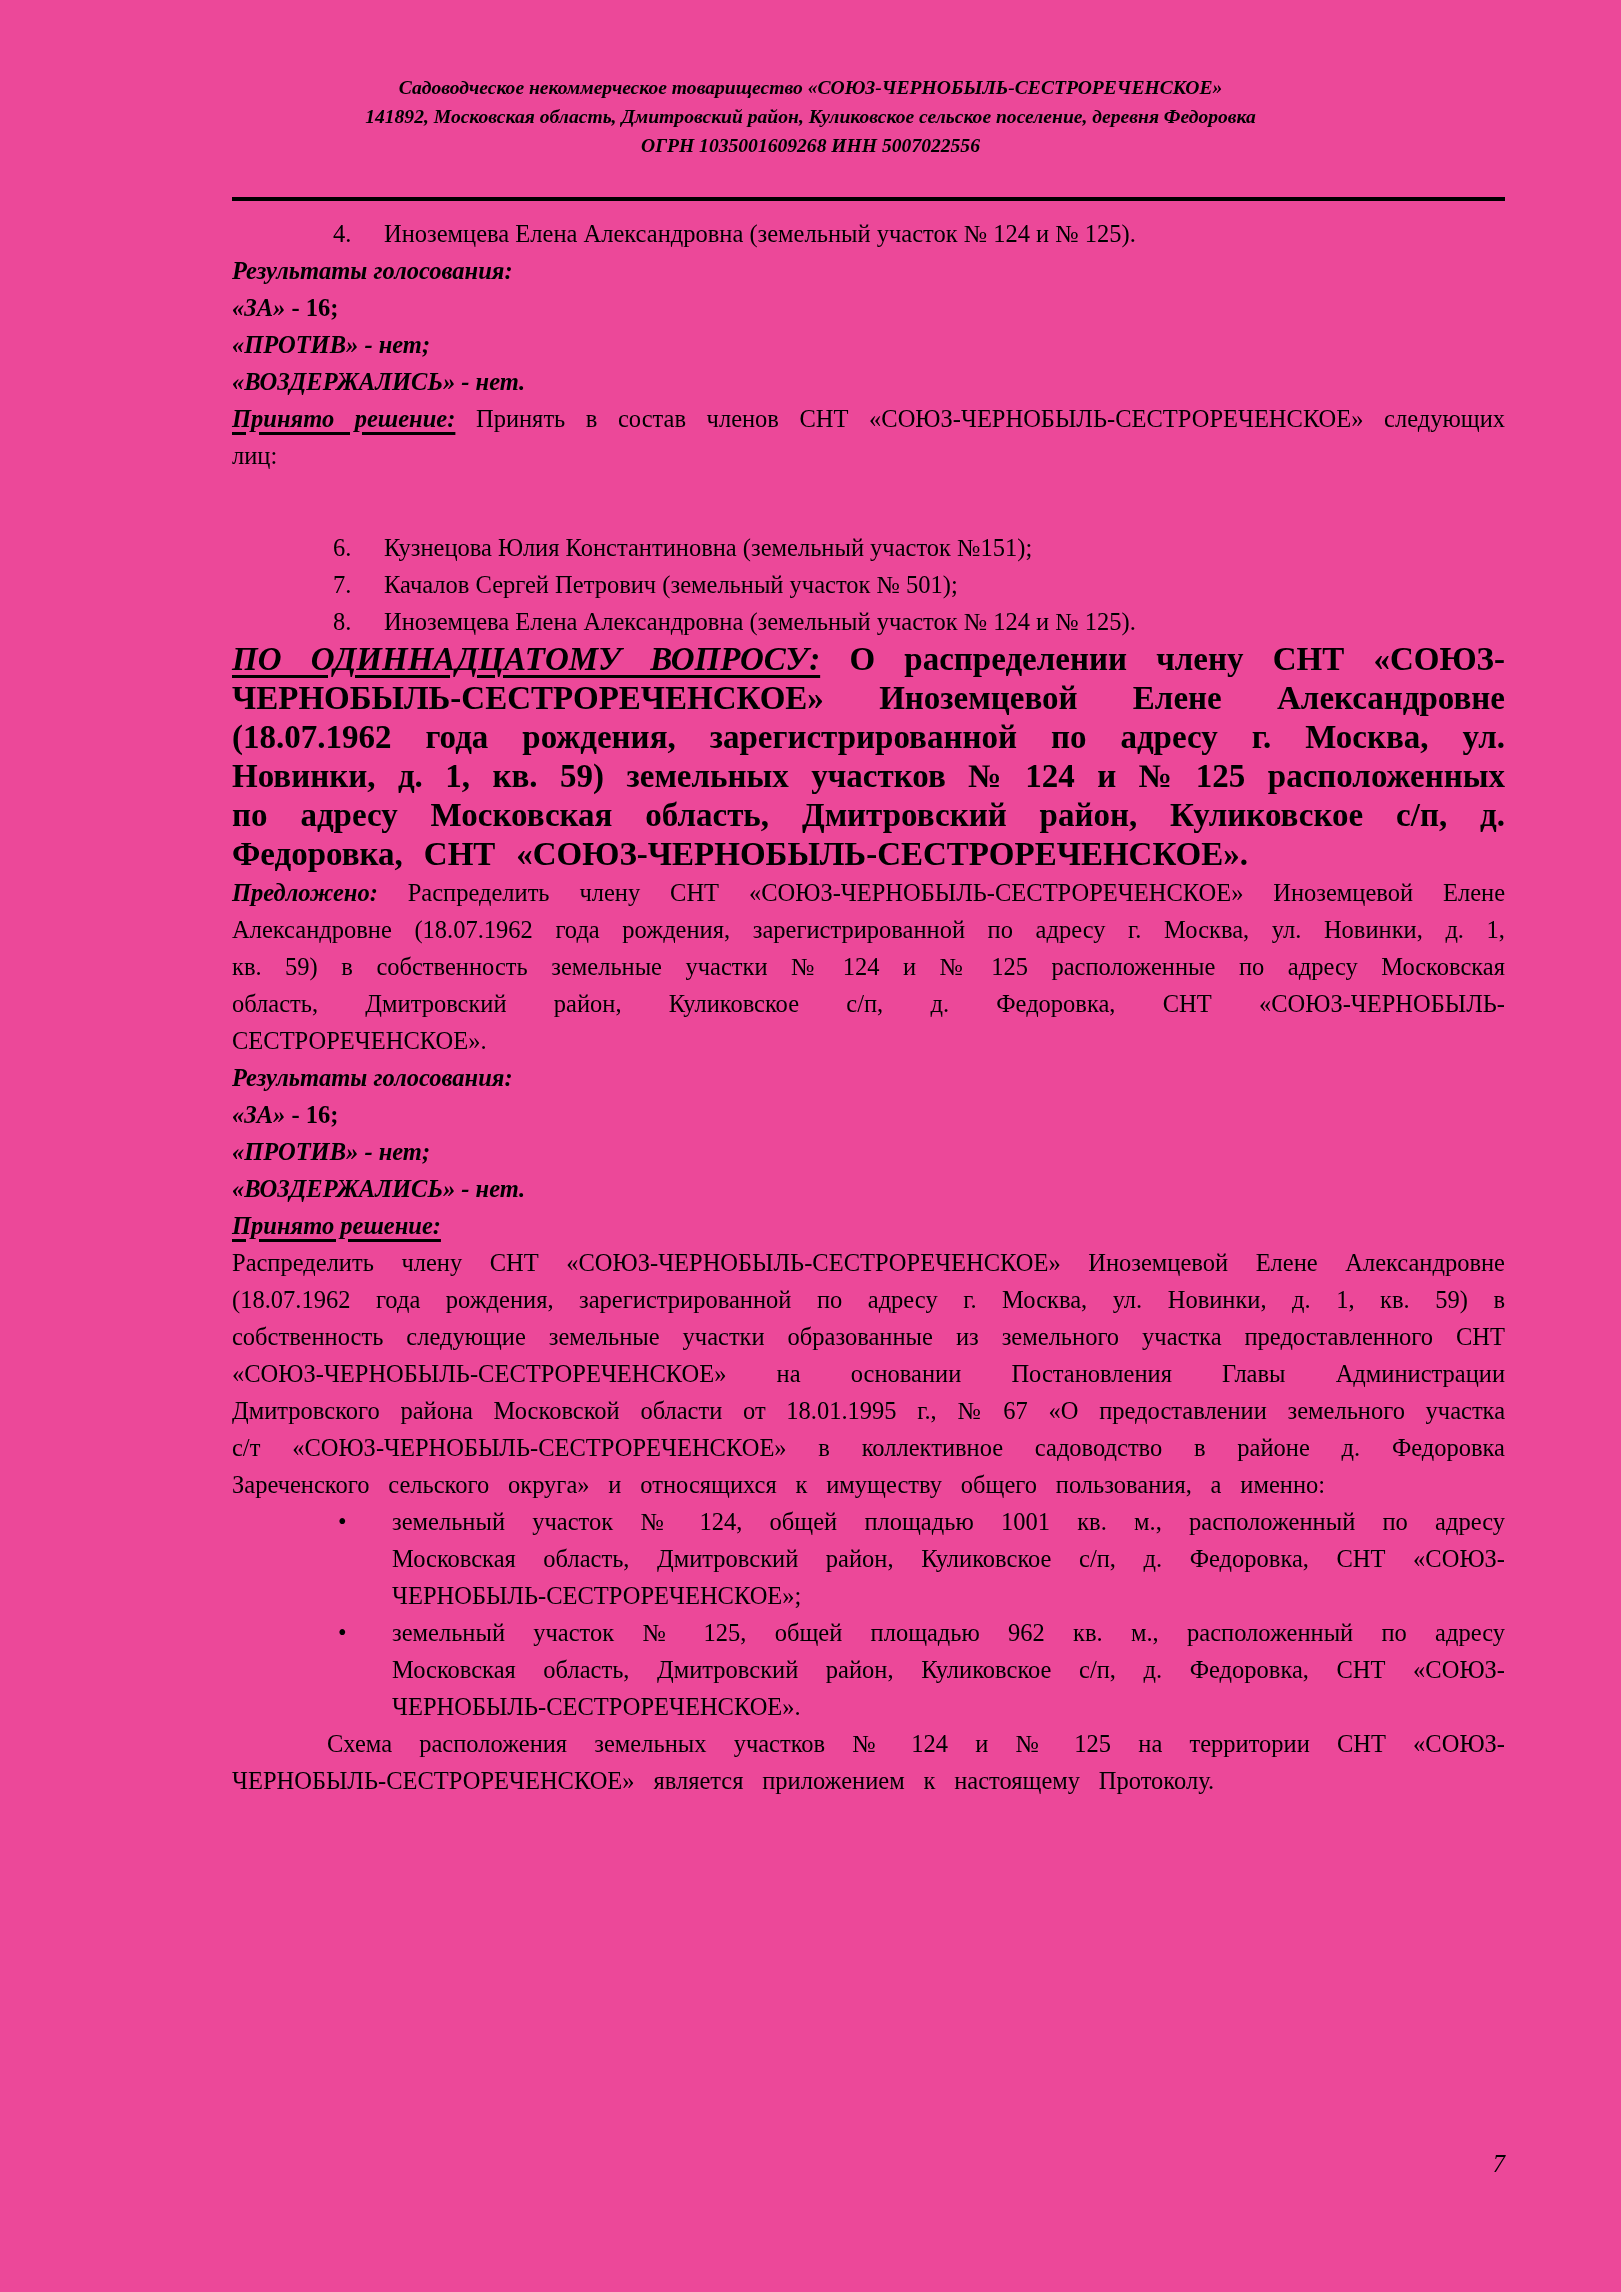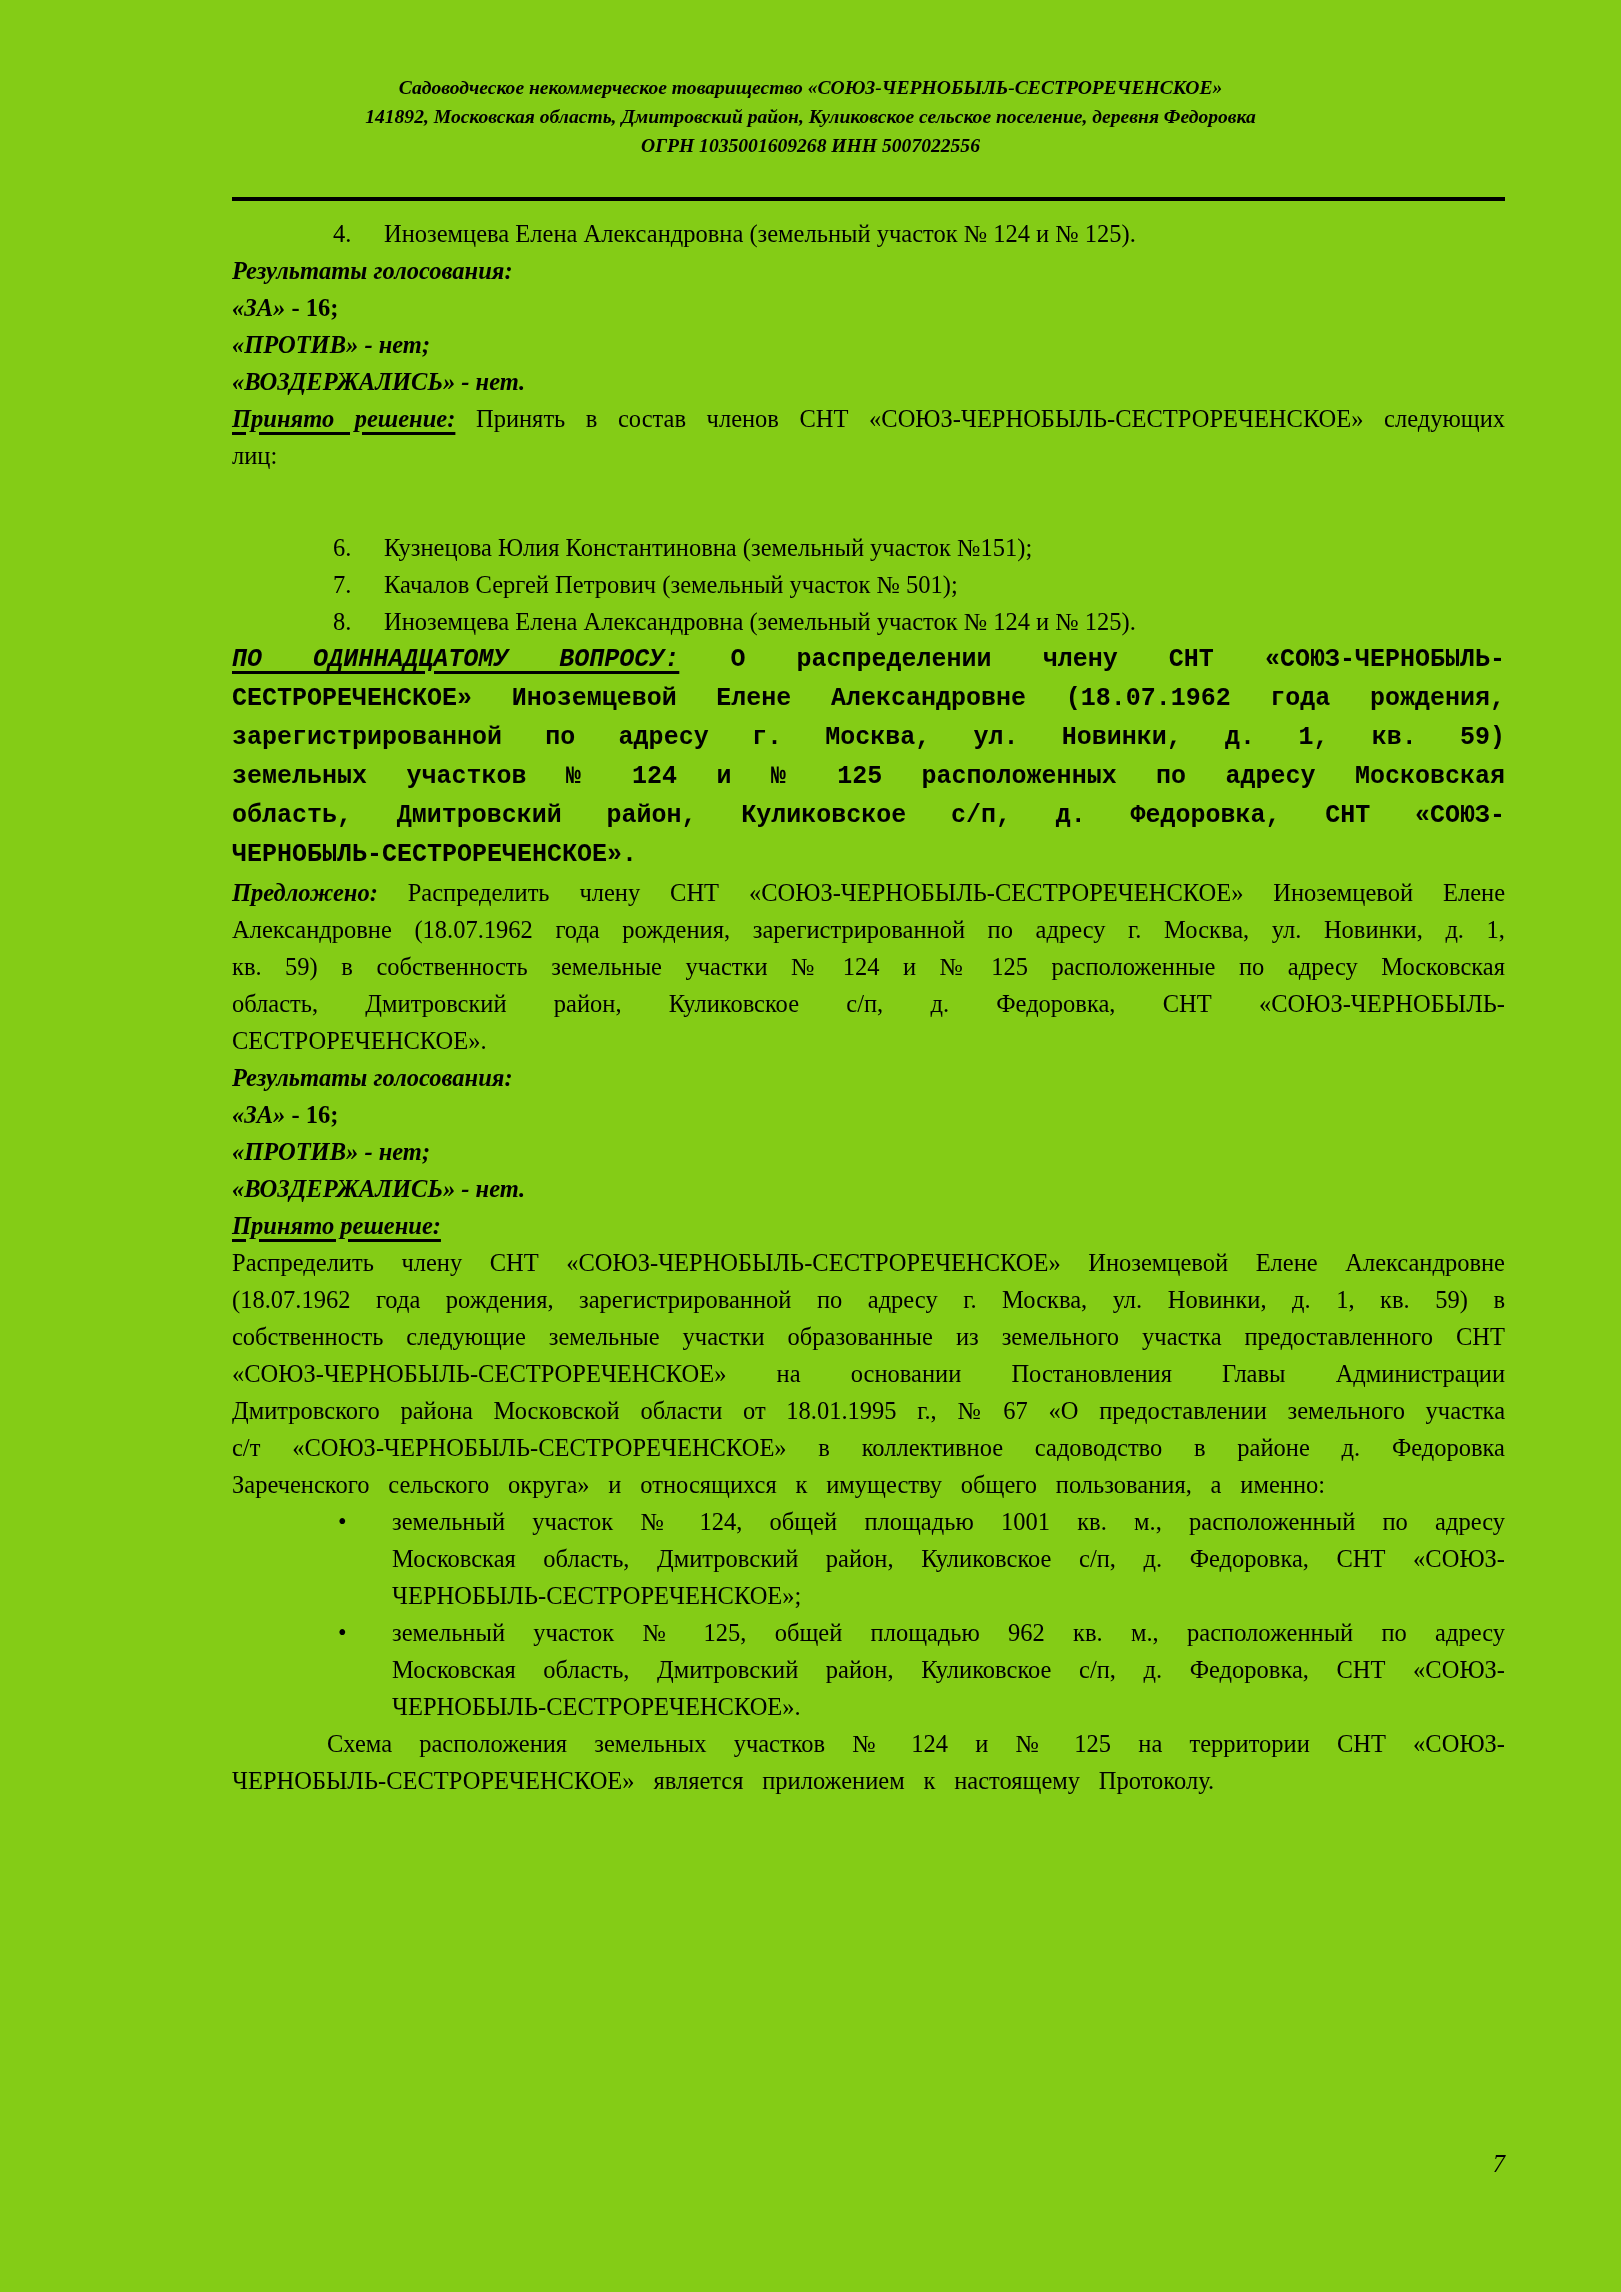--- a/index.html
+++ b/index.html
@@ -1,19 +1,19 @@
 <!DOCTYPE html>
 <html lang="ru"><head>
 <meta charset="utf-8">
 <style>
   html, body { margin:0; padding:0; background:#ffffff; }
   .page {
     position:relative;
     width:1621px; height:2293px;
-    background:#84cc16; color:#000;
+    background:#ec4899; color:#000;
     font-family:"Liberation Serif","DejaVu Serif",serif;
     font-size:24.5px;
     overflow:hidden;
   }
   .letterhead {
     padding-top:73px;
     text-align:center;
     font-weight:bold; font-style:italic;
     font-size:19.6px; line-height:29px;
   }
@@ -31,21 +31,21 @@
   .b  { font-weight:bold; }
   .ul { text-decoration:underline; text-decoration-thickness:2.9px; text-underline-offset:4.9px; }
   .para { text-align:justify; word-spacing:12.7px; }
   .nitem { padding-left:101px; }
   .nitem .num { display:inline-block; width:51px; }
   .mt14 { margin-top:13.7px; }
   .members { margin-top:55px; }
   .q11head {
     margin-top:33px;
     font-weight:bold;
-    font-size:25px; line-height:39px;font-family:Liberation Mono, monospace;
+    font-size:33px; line-height:39px;
   }
   .plots { list-style:none; margin:0; padding:0; }
   .plots li {
     position:relative; padding-left:160px;
     text-align:justify; word-spacing:12.7px;
   }
   .plots .bullet {
     position:absolute; left:106px; top:0;
     font-style:normal; word-spacing:0;
   }

